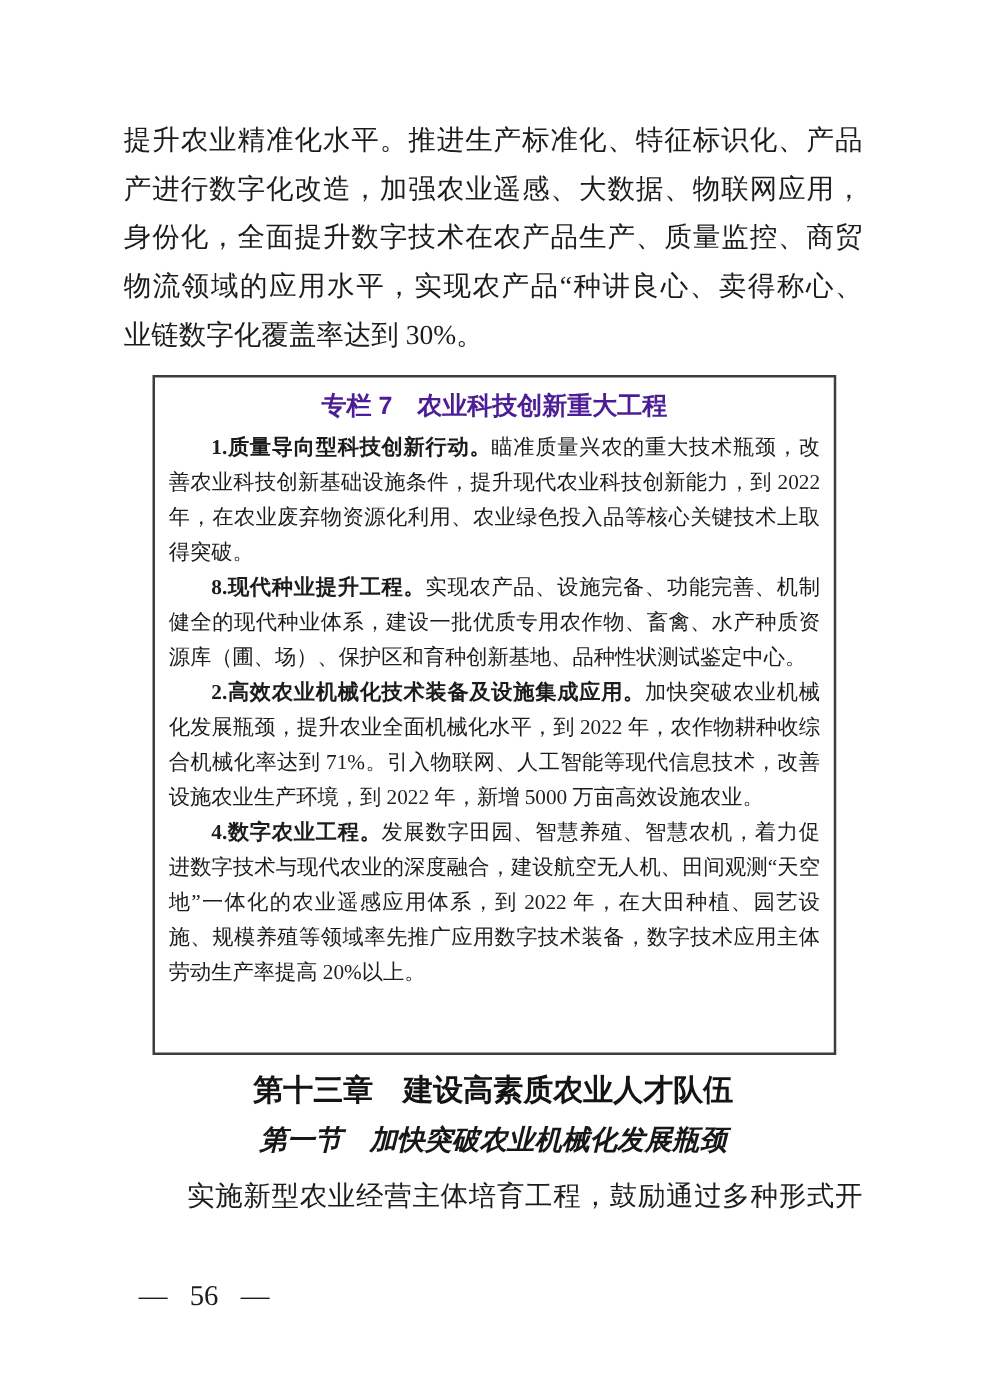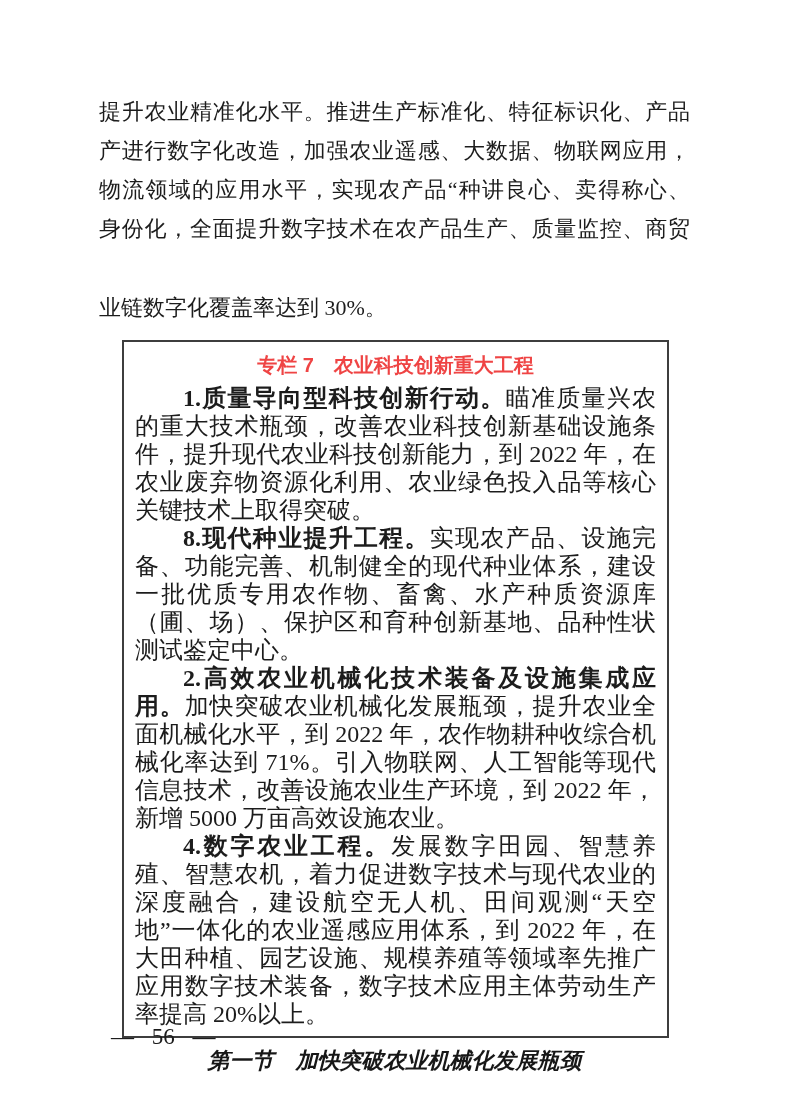--- a/index.html
+++ b/index.html
@@ -33,44 +33,43 @@
     height: 39px;
     text-align: justify;
     text-align-last: justify;
     text-justify: inter-character;
     white-space: nowrap;
     overflow: hidden;
   }
   .intro-line.last {
     text-align-last: left;
     white-space: normal;
-    margin-top: 40px;
   }
   
   .callout {
     box-sizing: border-box;
     margin: 13px 0 0 23px;
     width: 547px;
     min-height: 544px;
     border: 2px solid #3d3d3d;
     padding: 6px 11px 8px 11px;
     background: #ffffff;
   }
   .callout-title {
     font-family: "Liberation Sans", sans-serif;
     font-weight: bold;
     font-size: 20px;
     line-height: 30px;
     text-align: center;
     margin: 2px 0 4px 0;
-    color: #ef4444;
+    color: #4c1d95;
   }
   .callout-item {
     margin: 0;
-    font-size: 24px;
+    font-size: 17px;
     line-height: 28px;
     text-align: justify;
     text-justify: inter-character;
     text-indent: 2em;
     color: #1c1c1c;
   }
   .callout-item .lead {
     font-weight: bold;
   }
   
@@ -118,34 +117,36 @@
 </head>
 <body>
 
 <div class="page">
 
   <div class="main">
 
     <div class="intro">
       <div class="intro-line">提升农业精准化水平。推进生产标准化、特征标识化、产品</div>
       <div class="intro-line">产进行数字化改造，加强农业遥感、大数据、物联网应用，</div>
+      <div class="intro-line">身份化，全面提升数字技术在农产品生产、质量监控、商贸</div>
       <div class="intro-line">物流领域的应用水平，实现农产品“种讲良心、卖得称心、</div>
-      <div class="intro-line">身份化，全面提升数字技术在农产品生产、质量监控、商贸</div>
       <div class="intro-line last">业链数字化覆盖率达到 30%。</div>
     </div>
 
     <div class="callout">
       <div class="callout-title">专栏 7　农业科技创新重大工程</div>
       <p class="callout-item"><span class="lead">1.质量导向型科技创新行动。</span><span>瞄准质量兴农的重大技术瓶颈，改善农业科技创新基础设施条件，提升现代农业科技创新能力，到 2022 年，在农业废弃物资源化利用、农业绿色投入品等核心关键技术上取得突破。</span></p>
       <p class="callout-item"><span class="lead">8.现代种业提升工程。</span><span>实现农产品、设施完备、功能完善、机制健全的现代种业体系，建设一批优质专用农作物、畜禽、水产种质资源库（圃、场）、保护区和育种创新基地、品种性状测试鉴定中心。</span></p>
       <p class="callout-item"><span class="lead">2.高效农业机械化技术装备及设施集成应用。</span><span>加快突破农业机械化发展瓶颈，提升农业全面机械化水平，到 2022 年，农作物耕种收综合机械化率达到 71%。引入物联网、人工智能等现代信息技术，改善设施农业生产环境，到 2022 年，新增 5000 万亩高效设施农业。</span></p>
       <p class="callout-item"><span class="lead">4.数字农业工程。</span><span>发展数字田园、智慧养殖、智慧农机，着力促进数字技术与现代农业的深度融合，建设航空无人机、田间观测“天空地”一体化的农业遥感应用体系，到 2022 年，在大田种植、园艺设施、规模养殖等领域率先推广应用数字技术装备，数字技术应用主体劳动生产率提高 20%以上。</span></p>
     </div>
 
+    <div class="chapter-heading">第十三章　建设高素质农业人才队伍</div>
 
     <div class="section-heading">第一节　加快突破农业机械化发展瓶颈</div>
 
+    <p class="body-paragraph">实施新型农业经营主体培育工程，鼓励通过多种形式开</p>
 
   </div>
 
   <div class="footer">— 56 —</div>
 
 </div>
 
 </body></html>

